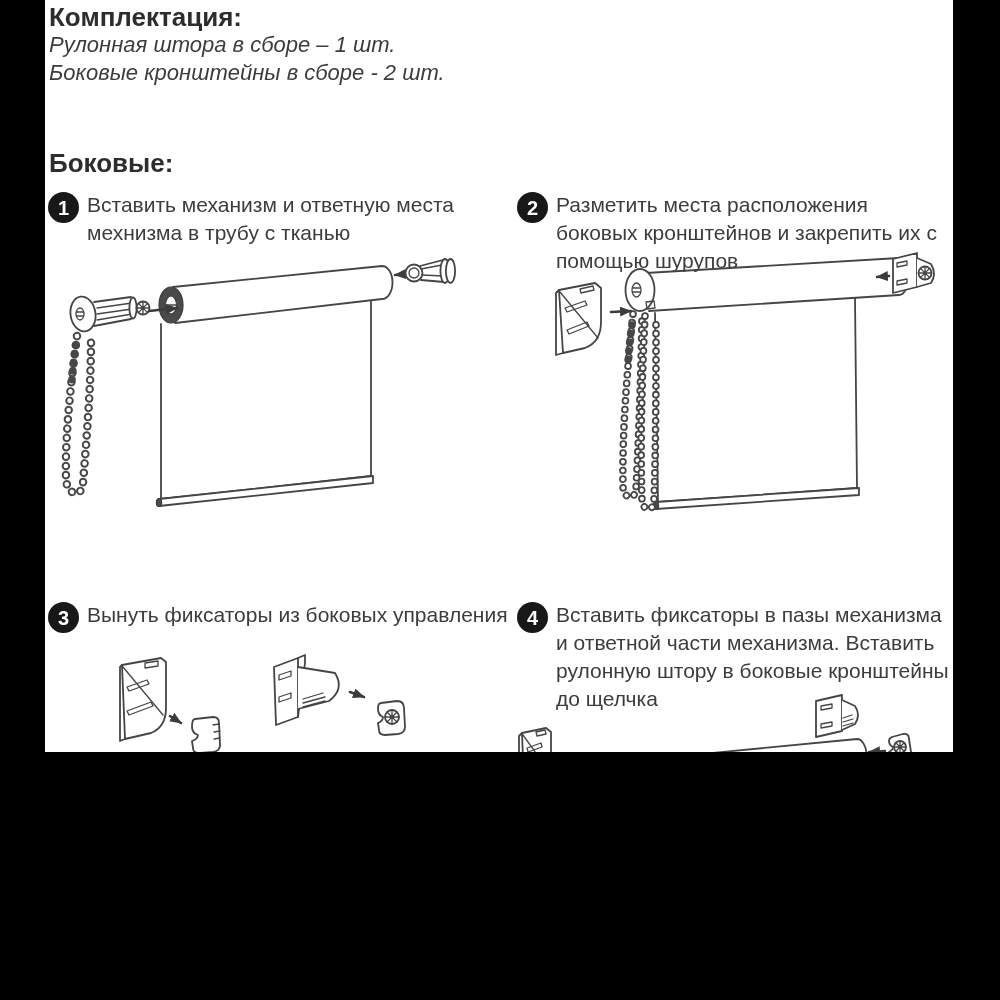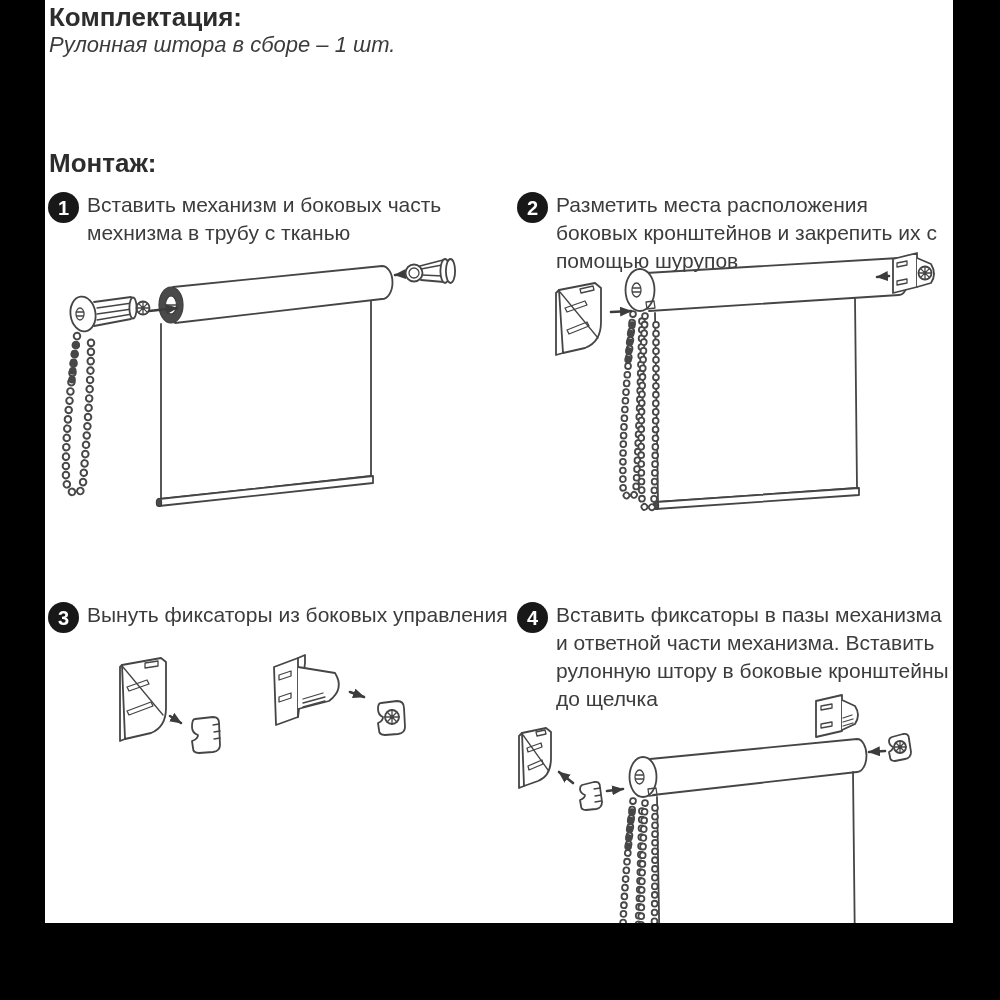--- a/index.html
+++ b/index.html
@@ -1,16 +1,16 @@
 <!DOCTYPE html>
 <html><head>
 <meta charset="utf-8">
 <style>
   html,body{margin:0;padding:0;background:#000;}
-  .frame{position:relative;width:1000px;height:923px;background:#000;overflow:hidden;
+  .frame{position:relative;width:1000px;height:752px;background:#000;overflow:hidden;
          font-family:"Liberation Sans","DejaVu Sans",sans-serif;}
   .sheet{position:absolute;left:45px;top:0;width:908px;height:1000px;background:#fff;}
   .h1{position:absolute;left:4px;font-size:26px;font-weight:bold;color:#2d2d2d;}
   .kompl-title{top:2px;}
   .montazh-title{top:148px;}
   .kompl-list{position:absolute;left:4px;top:31px;margin:0;padding:0;list-style:none;
               font-size:22px;line-height:28px;color:#3c3c3c;font-style:italic;}
   .step{position:absolute;display:flex;align-items:flex-start;gap:8px;
         font-size:21px;line-height:28px;color:#3c3c3c;}
   .badge{flex:0 0 auto;width:31px;height:31px;margin-top:1px;border-radius:50%;
@@ -38,27 +38,28 @@
 </style>
 </head>
 <body>
 
 <div class="frame">
   <div class="sheet">
 
     <div class="h1 kompl-title">Комплектация:</div>
     <ul class="kompl-list">
       <li>Рулонная штора в сборе – 1 шт.</li>
+      <li>Боковые кронштейны в сборе - 2 шт.</li>
     </ul>
 
-    <div class="h1 montazh-title">Монтаж:</div>
+    <div class="h1 montazh-title">Боковые:</div>
 
     <div class="step step1">
       <div class="badge">1</div>
-      <div>Вставить механизм и боковых часть мехнизма в трубу с тканью</div>
+      <div>Вставить механизм и ответную места мехнизма в трубу с тканью</div>
     </div>
     <div class="step step2">
       <div class="badge">2</div>
       <div>Разметить места расположения боковых кронштейнов и закрепить их с помощью шурупов</div>
     </div>
     <div class="step step3">
       <div class="badge">3</div>
       <div>Вынуть фиксаторы из боковых управления</div>
     </div>
     <div class="step step4">

